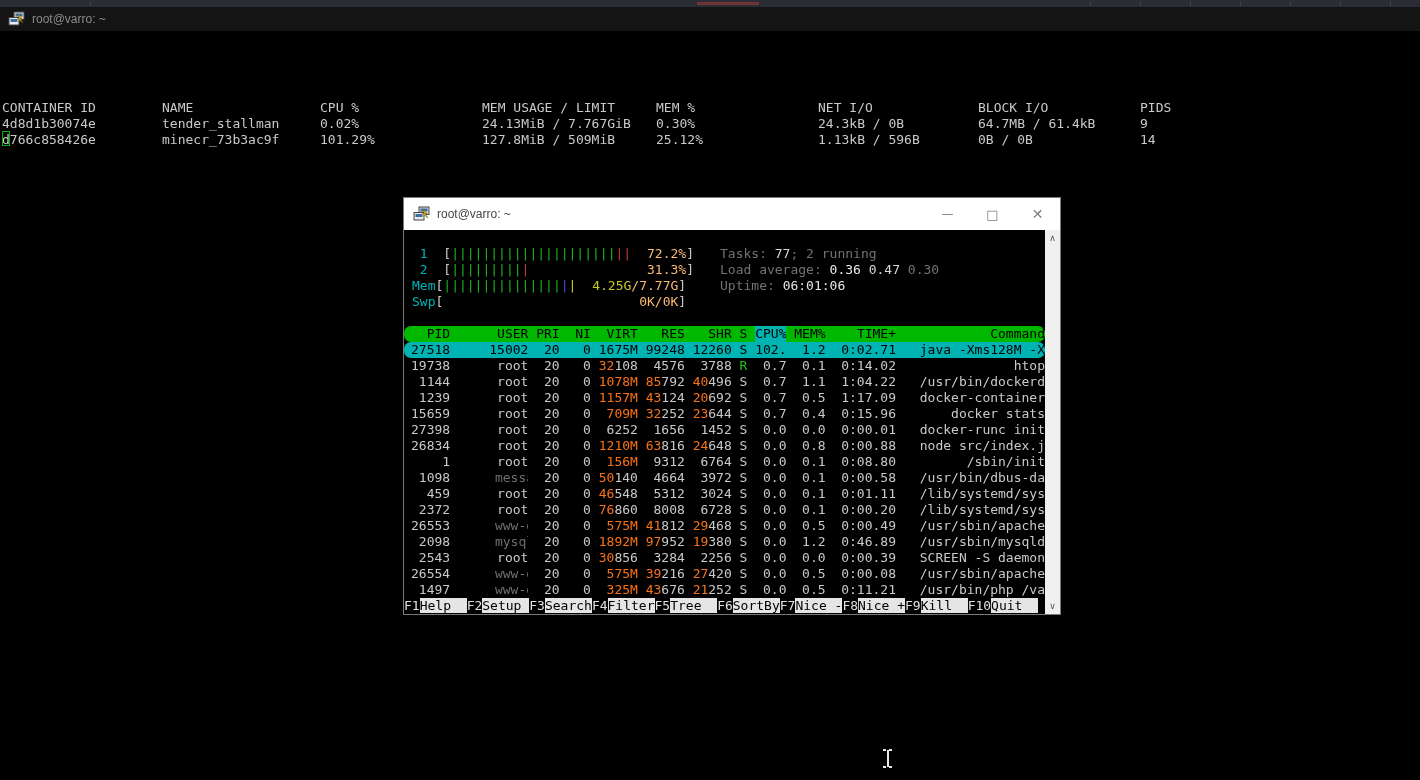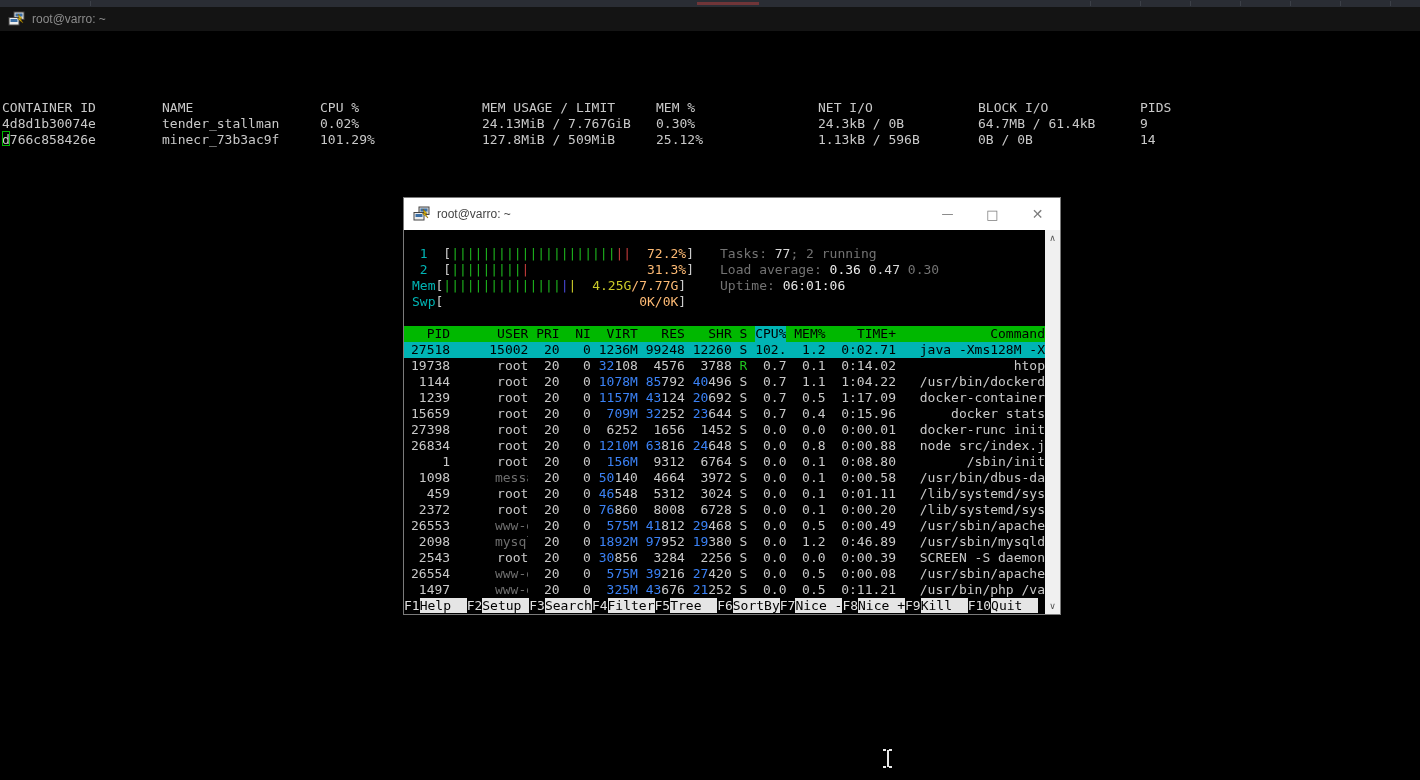--- a/index.html
+++ b/index.html
@@ -58,28 +58,28 @@
   .pipe-green{color:#1db31d}.pipe-red{color:#c23a3a}.pipe-blue{color:#4646d2}.pipe-yellow{color:#c9c929}
   .c-cyan{color:#737373}.c-white{color:#d8d8d8}.c-bright{color:#ececec}
   .c-lcyan{color:#e5e5e5}.c-yellow{color:#c9c929}.c-gray{color:#fdba74}
   .sum { position:absolute; left:316px; top:0; white-space:pre; }
   .blank-line { height:16px; }
 
   
   .ptable { }
   .prow { display:grid;
           grid-template-columns:5ch 9ch 3ch 3ch 5ch 5ch 5ch 1ch 4ch 4ch 8ch minmax(0,1fr);
-          column-gap:1ch; height:16px; padding-left:7px; white-space:pre; }
+          column-gap:1ch; height:16px; padding-left:7px; white-space:pre;border-radius:7px; }
   .prow > span { overflow:hidden; }
   .a-r{text-align:right}.a-l{text-align:right}.a-c{text-align:center}
   .prow.hdr { background:#00b800; color:#000; }
   .prow.hdr .sort-col { background:#00b4b4; }
   .prow.sel { background:#00b4b4; color:#000; }
   .dim { color:#6e6e6e;padding-left:37px; }
-  .mm { color:#3b82f6; }
+  .mm { color:#f97316; }
   .st-R { color:#1fc41f; }
 
   
   .fbar { display:flex; height:16px; white-space:pre; }
   .fbar .fkey { color:#e0e0e0; background:#000; }
   .fbar .flabel { color:#000; background:#e5e5e5; }
   .fbar .fill { flex:1 1 auto; background:#000; }
 
   
   .ibeam { position:absolute; left:883px; top:749px; width:9px; height:19px; }
@@ -144,21 +144,21 @@
       <div id="meters">
           <div class="meter-line"><span class="m-label"> 1  </span><span class="bracket">[</span><span class="m-body"><span class="pipe-green">|||||||||||||||||||||</span><span class="pipe-red">||</span><span class="m-val"><span class="c-gray">72.2%</span></span></span><span class="bracket">]</span><span class="sum"><span class="c-cyan">Tasks: </span><span class="c-white">77</span><span class="c-cyan">; </span><span class="c-cyan">2 running</span></span></div>
           <div class="meter-line"><span class="m-label"> 2  </span><span class="bracket">[</span><span class="m-body"><span class="pipe-green">|||||||||</span><span class="pipe-red">|</span><span class="m-val"><span class="c-gray">31.3%</span></span></span><span class="bracket">]</span><span class="sum"><span class="c-cyan">Load average: </span><span class="c-bright">0.36 </span><span class="c-white">0.47 </span><span class="c-cyan">0.30</span></span></div>
           <div class="meter-line"><span class="m-label">Mem</span><span class="bracket">[</span><span class="m-body"><span class="pipe-green">|||||||||||||||</span><span class="pipe-blue">|</span><span class="pipe-yellow">|</span><span class="m-val"><span class="c-yellow">4.25G</span><span class="c-gray">/7.77G</span></span></span><span class="bracket">]</span><span class="sum"><span class="c-cyan">Uptime: </span><span class="c-lcyan">06:01:06</span></span></div>
           <div class="meter-line"><span class="m-label">Swp</span><span class="bracket">[</span><span class="m-body"><span class="m-val"><span class="c-gray">0K/0K</span></span></span><span class="bracket">]</span></div>
         </div>
       <div class="blank-line"></div>
       <div class="ptable">
         <div class="prow hdr" id="ptable-hdr"><span class="a-r">PID</span><span class="a-l">USER</span><span class="a-r">PRI</span><span class="a-r">NI</span><span class="a-r">VIRT</span><span class="a-r">RES</span><span class="a-r">SHR</span><span class="a-c">S</span><span class="a-r sort-col">CPU%</span><span class="a-r">MEM%</span><span class="a-r">TIME+</span><span class="a-l">Command</span></div>
         <div id="ptable-rows">
-            <div class="prow sel"><span class="a-r">27518</span><span class="a-l">15002</span><span class="a-r">20</span><span class="a-r">0</span><span class="a-r">1236M</span><span class="a-r">99248</span><span class="a-r">12260</span><span class="a-c">S</span><span class="a-r">102.</span><span class="a-r">1.2</span><span class="a-r">0:02.71</span><span class="a-l">java -Xms128M -X</span></div>
+            <div class="prow sel"><span class="a-r">27518</span><span class="a-l">15002</span><span class="a-r">20</span><span class="a-r">0</span><span class="a-r">1675M</span><span class="a-r">99248</span><span class="a-r">12260</span><span class="a-c">S</span><span class="a-r">102.</span><span class="a-r">1.2</span><span class="a-r">0:02.71</span><span class="a-l">java -Xms128M -X</span></div>
             <div class="prow"><span class="a-r">19738</span><span class="a-l">root</span><span class="a-r">20</span><span class="a-r">0</span><span class="a-r"><span class="mm">32</span>108</span><span class="a-r">4576</span><span class="a-r">3788</span><span class="a-c st-R">R</span><span class="a-r">0.7</span><span class="a-r">0.1</span><span class="a-r">0:14.02</span><span class="a-l">htop</span></div>
             <div class="prow"><span class="a-r">1144</span><span class="a-l">root</span><span class="a-r">20</span><span class="a-r">0</span><span class="a-r"><span class="mm">1078M</span></span><span class="a-r"><span class="mm">85</span>792</span><span class="a-r"><span class="mm">40</span>496</span><span class="a-c">S</span><span class="a-r">0.7</span><span class="a-r">1.1</span><span class="a-r">1:04.22</span><span class="a-l">/usr/bin/dockerd</span></div>
             <div class="prow"><span class="a-r">1239</span><span class="a-l">root</span><span class="a-r">20</span><span class="a-r">0</span><span class="a-r"><span class="mm">1157M</span></span><span class="a-r"><span class="mm">43</span>124</span><span class="a-r"><span class="mm">20</span>692</span><span class="a-c">S</span><span class="a-r">0.7</span><span class="a-r">0.5</span><span class="a-r">1:17.09</span><span class="a-l">docker-container</span></div>
             <div class="prow"><span class="a-r">15659</span><span class="a-l">root</span><span class="a-r">20</span><span class="a-r">0</span><span class="a-r"><span class="mm">709M</span></span><span class="a-r"><span class="mm">32</span>252</span><span class="a-r"><span class="mm">23</span>644</span><span class="a-c">S</span><span class="a-r">0.7</span><span class="a-r">0.4</span><span class="a-r">0:15.96</span><span class="a-l">docker stats</span></div>
             <div class="prow"><span class="a-r">27398</span><span class="a-l">root</span><span class="a-r">20</span><span class="a-r">0</span><span class="a-r">6252</span><span class="a-r">1656</span><span class="a-r">1452</span><span class="a-c">S</span><span class="a-r">0.0</span><span class="a-r">0.0</span><span class="a-r">0:00.01</span><span class="a-l">docker-runc init</span></div>
             <div class="prow"><span class="a-r">26834</span><span class="a-l">root</span><span class="a-r">20</span><span class="a-r">0</span><span class="a-r"><span class="mm">1210M</span></span><span class="a-r"><span class="mm">63</span>816</span><span class="a-r"><span class="mm">24</span>648</span><span class="a-c">S</span><span class="a-r">0.0</span><span class="a-r">0.8</span><span class="a-r">0:00.88</span><span class="a-l">node src/index.j</span></div>
             <div class="prow"><span class="a-r">1</span><span class="a-l">root</span><span class="a-r">20</span><span class="a-r">0</span><span class="a-r"><span class="mm">156M</span></span><span class="a-r">9312</span><span class="a-r">6764</span><span class="a-c">S</span><span class="a-r">0.0</span><span class="a-r">0.1</span><span class="a-r">0:08.80</span><span class="a-l">/sbin/init</span></div>
             <div class="prow"><span class="a-r">1098</span><span class="a-l dim">messagebu</span><span class="a-r">20</span><span class="a-r">0</span><span class="a-r"><span class="mm">50</span>140</span><span class="a-r">4664</span><span class="a-r">3972</span><span class="a-c">S</span><span class="a-r">0.0</span><span class="a-r">0.1</span><span class="a-r">0:00.58</span><span class="a-l">/usr/bin/dbus-da</span></div>
             <div class="prow"><span class="a-r">459</span><span class="a-l">root</span><span class="a-r">20</span><span class="a-r">0</span><span class="a-r"><span class="mm">46</span>548</span><span class="a-r">5312</span><span class="a-r">3024</span><span class="a-c">S</span><span class="a-r">0.0</span><span class="a-r">0.1</span><span class="a-r">0:01.11</span><span class="a-l">/lib/systemd/sys</span></div>
             <div class="prow"><span class="a-r">2372</span><span class="a-l">root</span><span class="a-r">20</span><span class="a-r">0</span><span class="a-r"><span class="mm">76</span>860</span><span class="a-r">8008</span><span class="a-r">6728</span><span class="a-c">S</span><span class="a-r">0.0</span><span class="a-r">0.1</span><span class="a-r">0:00.20</span><span class="a-l">/lib/systemd/sys</span></div>

